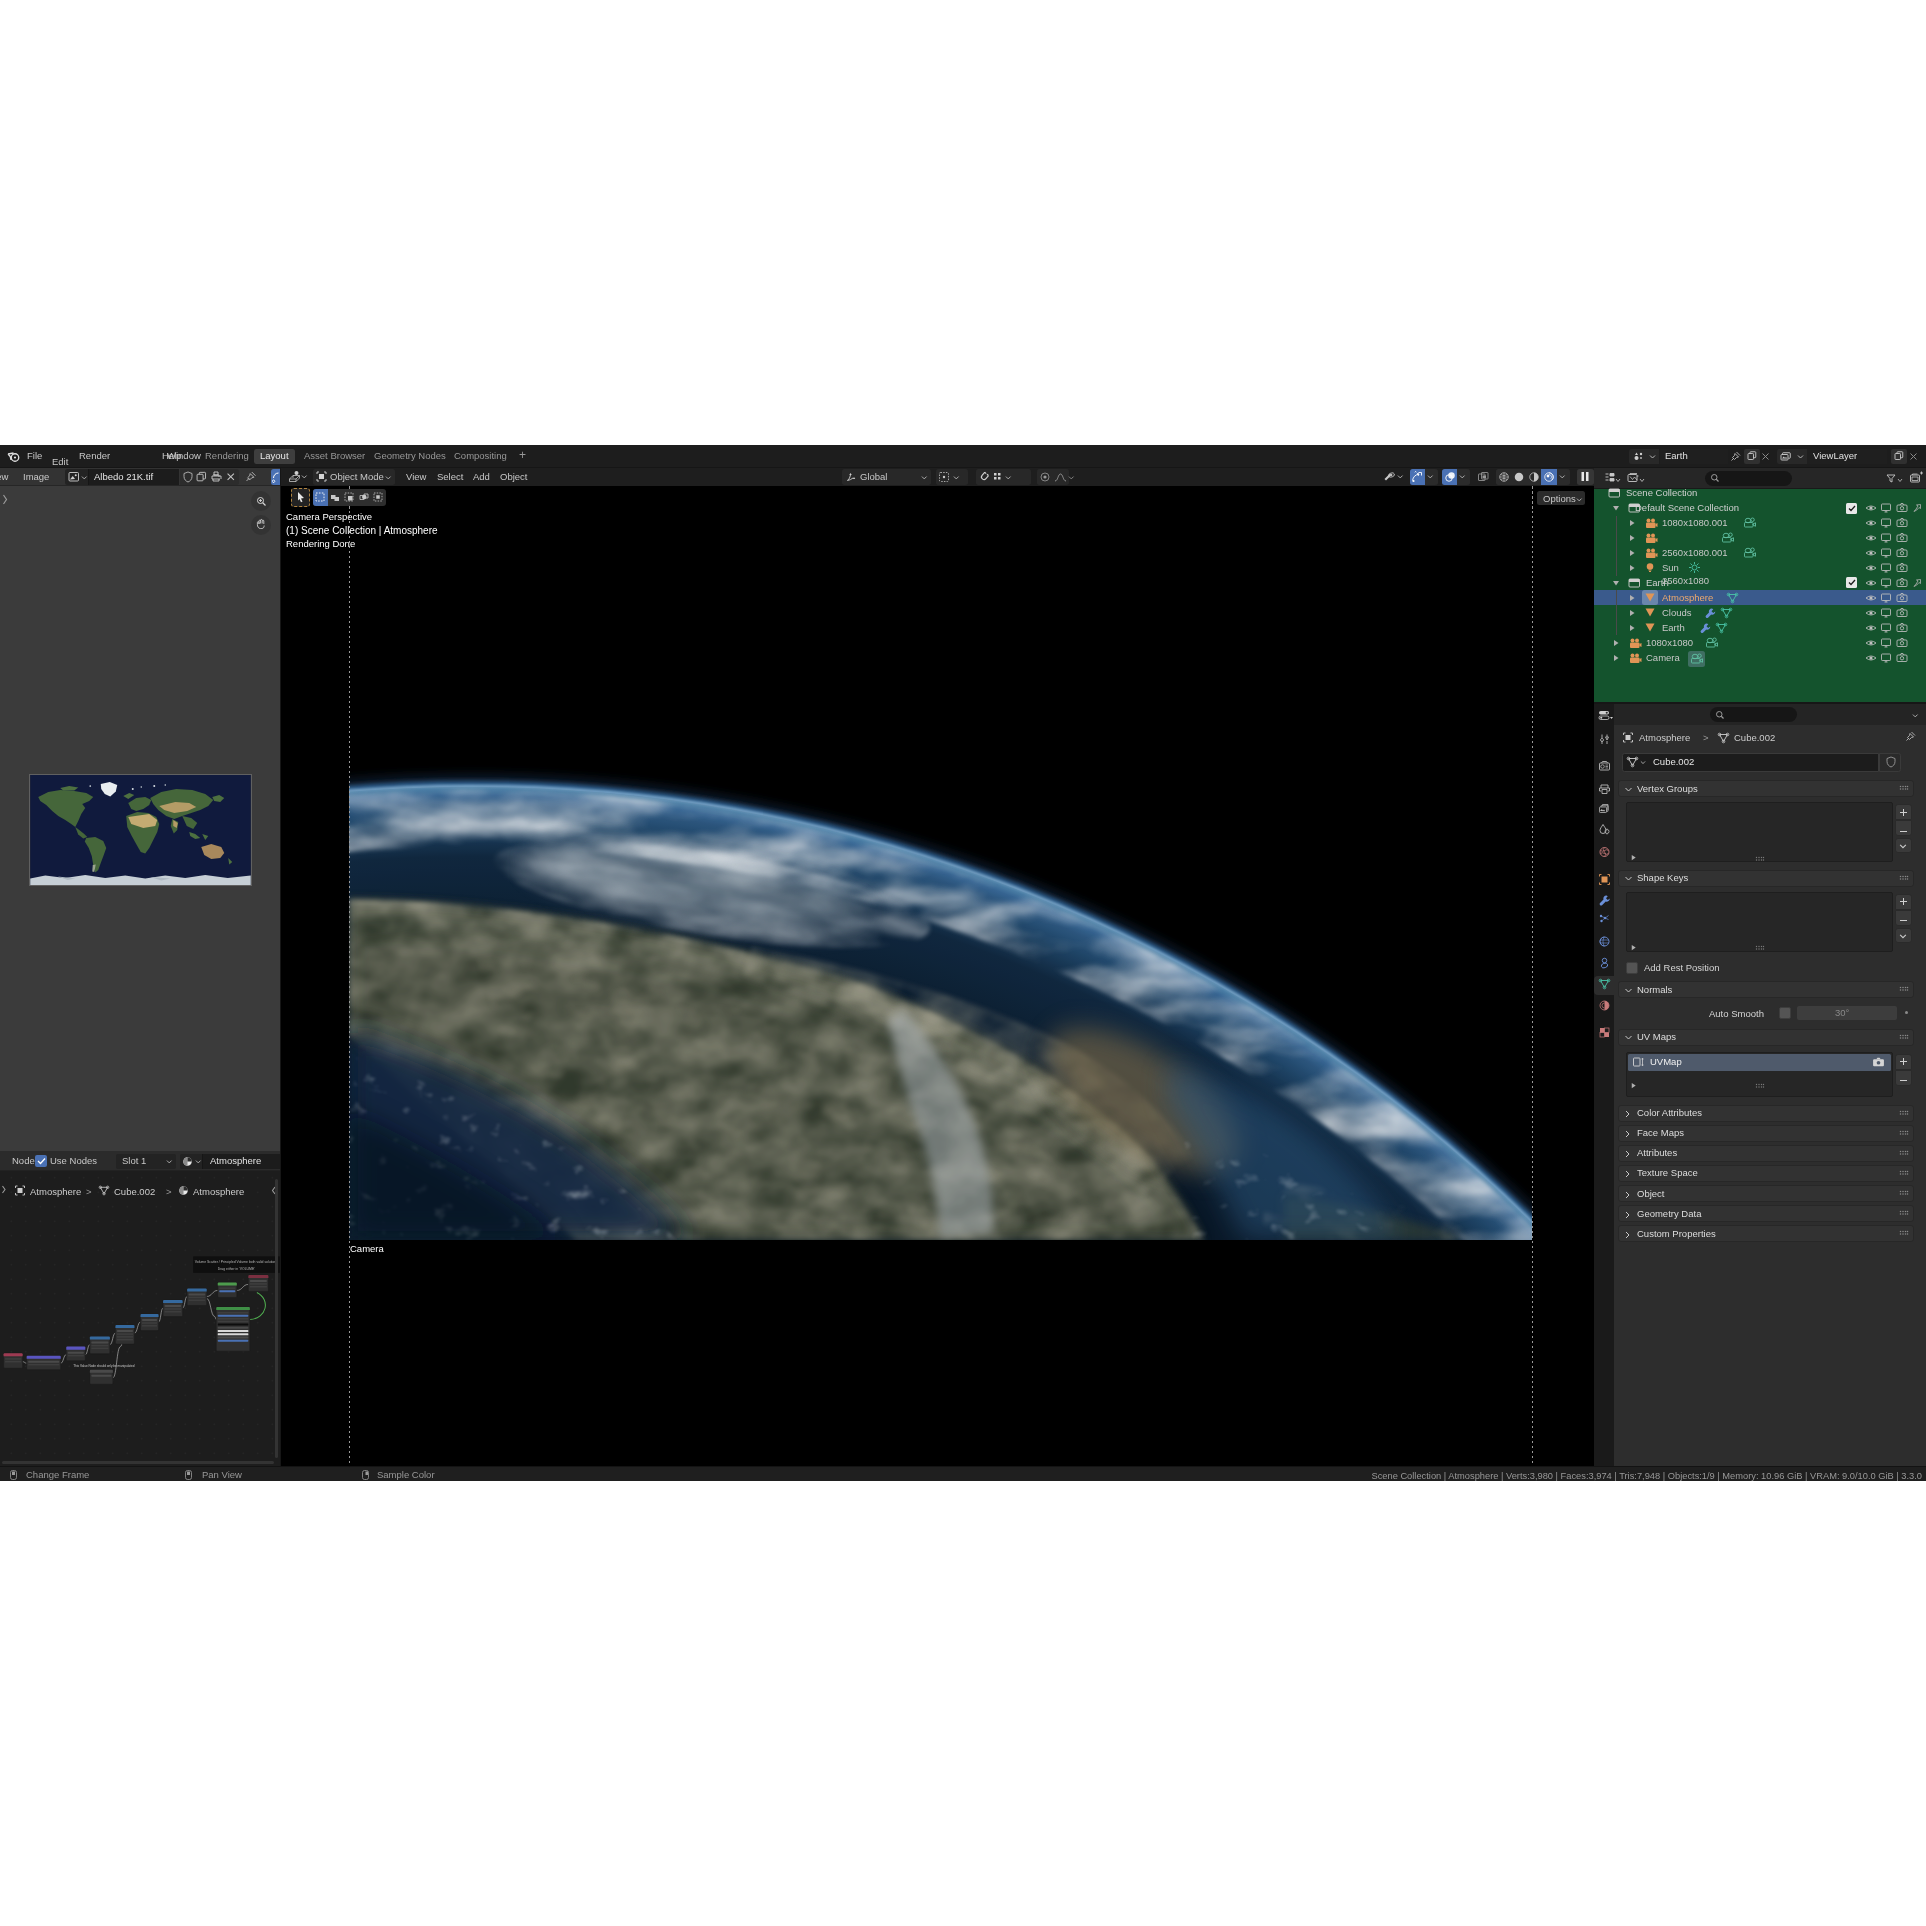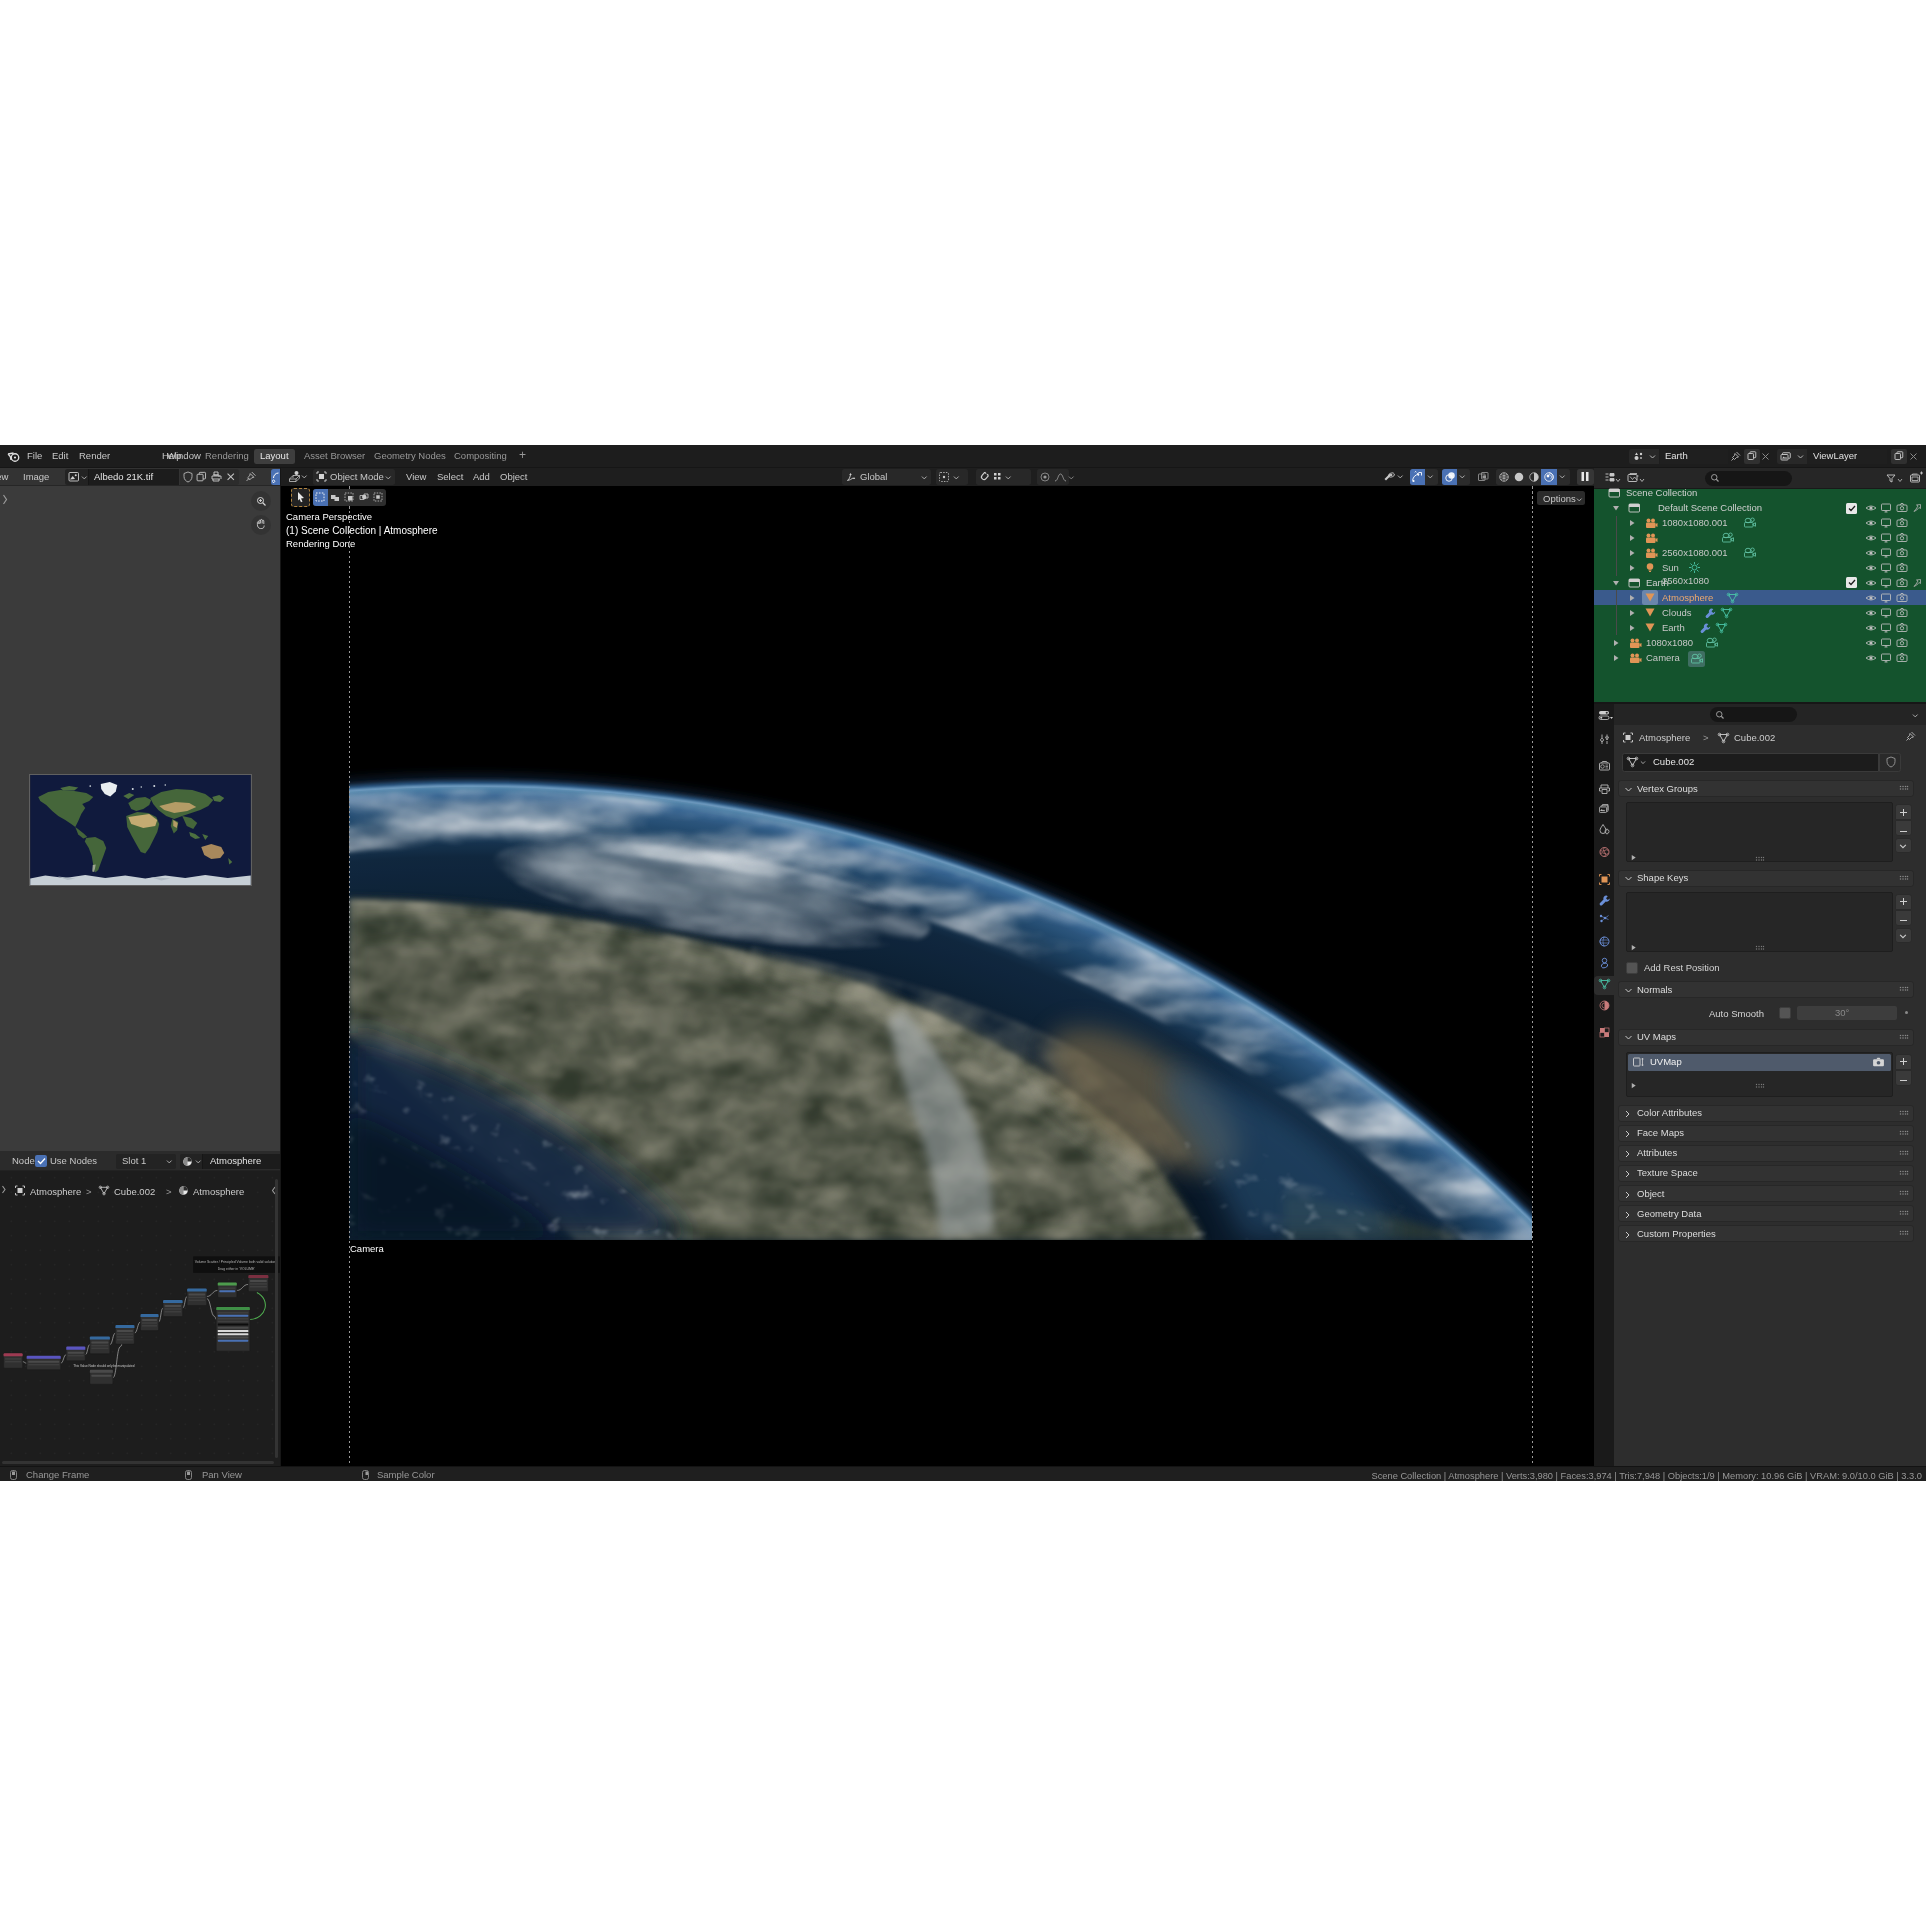--- a/index.html
+++ b/index.html
@@ -15,21 +15,21 @@
 
   <div class="abs" id="topbar" style="left:0;top:0;width:1926px;height:22px;background:#1d1d1d;">
     <svg class="abs" style="left:7px;top:4px;" width="14" height="14" viewBox="0 0 28 28">
       <g stroke="#e0e0e0" fill="none" stroke-width="2.6">
         <circle cx="16" cy="17" r="7.5"></circle>
         <circle cx="16" cy="17" r="2.2" fill="#e0e0e0" stroke="none"></circle>
         <path d="M 2 10 L 13 8 M 2 10 Q 9 16 8 22"></path>
       </g>
     </svg>
     <div class="t" style="left:27px;top:6px;">File</div>
-    <div class="t" style="left:52px;top:6px;">Edit</div>
+    <div class="t" style="left:52px;top:12px;">Edit</div>
     <div class="t" style="left:79px;top:6px;">Render</div>
     <div class="t" style="left:119px;top:6px;margin-left:48px;">Window</div>
     <div class="t" style="left:162px;top:6px;">Help</div>
     <div class="t dim" style="left:205px;top:6px;">Rendering</div>
     <div class="abs" style="left:254px;top:3.5px;width:41px;height:15.5px;background:#3e3e3e;border-radius:2.5px;"></div>
     <div class="t" style="left:260px;top:6px;color:#e8e8e8;">Layout</div>
     <div class="t dim" style="left:304px;top:6px;">Asset Browser</div>
     <div class="t dim" style="left:374px;top:6px;">Geometry Nodes</div>
     <div class="t dim" style="left:454px;top:6px;">Compositing</div>
     <div class="t dim" style="left:519px;top:5px;font-size:12px;">+</div>
@@ -614,21 +614,21 @@
             <rect x="2" y="4" width="21" height="6" fill="#cfcfcf"></rect>
           </svg>
           <div class="t" style="left:32px;top:20px;color:#d0d0d0;font-size:9.5px;">Scene Collection</div>
           <svg class="abs" style="left:18px;top:36px;" width="8" height="8" viewBox="0 0 16 16">
             <path d="M2 4 L14 4 L8 13 Z" fill="#b0b0b0"></path>
           </svg>
           <svg class="abs" style="left:34px;top:34px;" width="13" height="12" viewBox="0 0 26 24">
             <rect x="2" y="4" width="21" height="16" rx="2" fill="none" stroke="#cfcfcf" stroke-width="1.8"></rect>
             <rect x="2" y="4" width="21" height="6" fill="#cfcfcf"></rect>
           </svg>
-          <div class="t" style="left:64px;top:35px;color:#d0d0d0;font-size:9.5px;">Default Scene Collection</div>
+          <div class="t" style="left:41px;top:35px;color:#d0d0d0;font-size:9.5px;">Default Scene Collection</div>
           <div class="abs" style="left:252px;top:35px;width:11px;height:11px;background:#e8e8e8;border-radius:1.5px;"></div>
           <svg class="abs" style="left:254px;top:37px;" width="8" height="7" viewBox="0 0 16 14">
             <path d="M2 7 L6 11 L14 2" stroke="#1d1d1d" stroke-width="2.6" fill="none"></path>
           </svg>
           <svg class="abs" style="left:318px;top:34px;" width="12" height="12" viewBox="0 0 24 24">
             <path d="M4 19 Q10 17 14 11 L17 13 L17 5 L9 6 L12 8 Q8 15 4 19" fill="none" stroke="#b5b5b5" stroke-width="1.6"></path>
           </svg>
           <svg class="abs" style="left:271px;top:34px;" width="12" height="12" viewBox="0 0 24 24">
             <path d="M2 12 Q12 4 22 12 Q12 20 2 12 Z" fill="none" stroke="#c0c0c0" stroke-width="1.7"></path>
             <circle cx="12" cy="12" r="3.2" fill="#c0c0c0"></circle>

